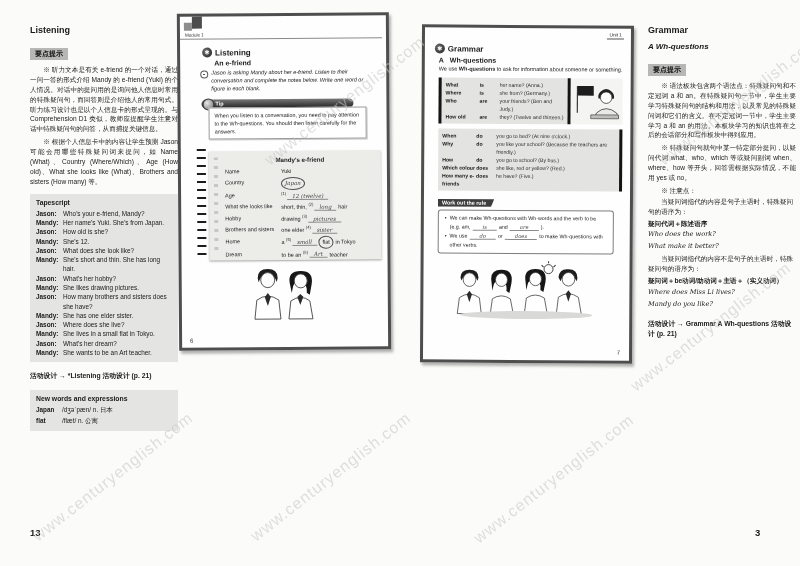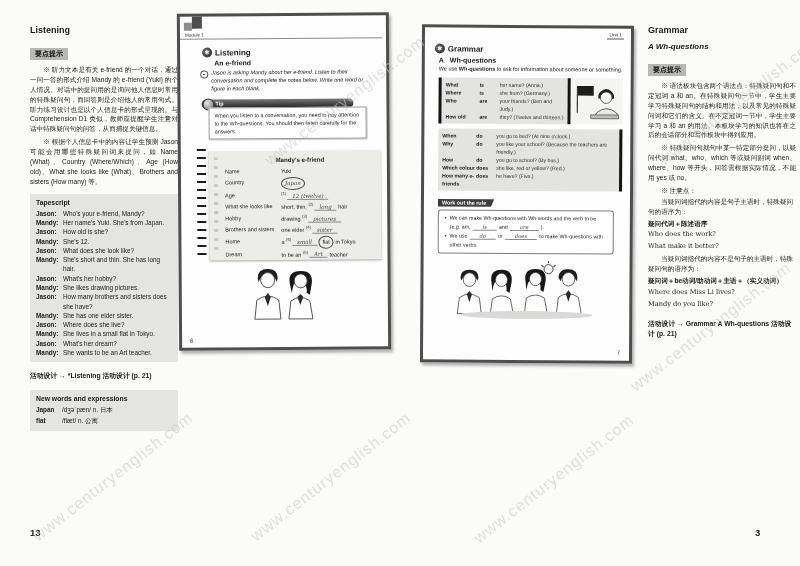--- a/index.html
+++ b/index.html
@@ -15,21 +15,21 @@
   .tcol{position:absolute;width:148px;z-index:2;}
   #col-left{left:30px;top:25px;}
   #col-right{left:648px;top:25px;}
   .tcol-title{font-size:9px;font-weight:bold;margin:0 0 7px 0;}
   .tcol-sub{font-size:8px;font-weight:bold;font-style:italic;margin:0 0 7px 0;}
   .badge{display:inline-block;background:#b7b7b5;color:#111;font-size:7px;
          font-weight:bold;padding:1px 5px;margin-bottom:5px;}
   .para{font-size:6.6px;line-height:1.5;text-align:justify;margin:0 0 3px 0;text-indent:2em;}
   .plain{font-size:6.6px;line-height:1.5;margin:0 0 2px 0;}
   .pattern{font-size:6.6px;font-weight:bold;line-height:1.5;margin:0 0 2px 0;}
-  .example{font-size:6.6px;line-height:1.5;margin:0 0 2px 0;
+  .example{font-size:6.6px;font-style:italic;line-height:1.5;margin:0 0 2px 0;
            font-family:"DejaVu Serif", serif;}
   .graybox{background:#e4e4e2;padding:5px 6px;margin:7px 0;}
   .box-title{font-size:6.8px;font-weight:bold;margin:0 0 3px 0;}
   .ts-row{display:flex;font-size:6.4px;line-height:1.45;}
   .ts-speaker{width:27px;flex:none;font-weight:bold;}
   .ts-line{flex:1;}
   .nw-row{display:flex;font-size:6.4px;line-height:1.6;}
   .nw-word{width:26px;flex:none;font-weight:bold;}
   .activity{font-size:6.8px;font-weight:bold;margin:9px 0;line-height:1.5;}
   .pageno{position:absolute;font-size:9.5px;font-weight:bold;z-index:3;}

